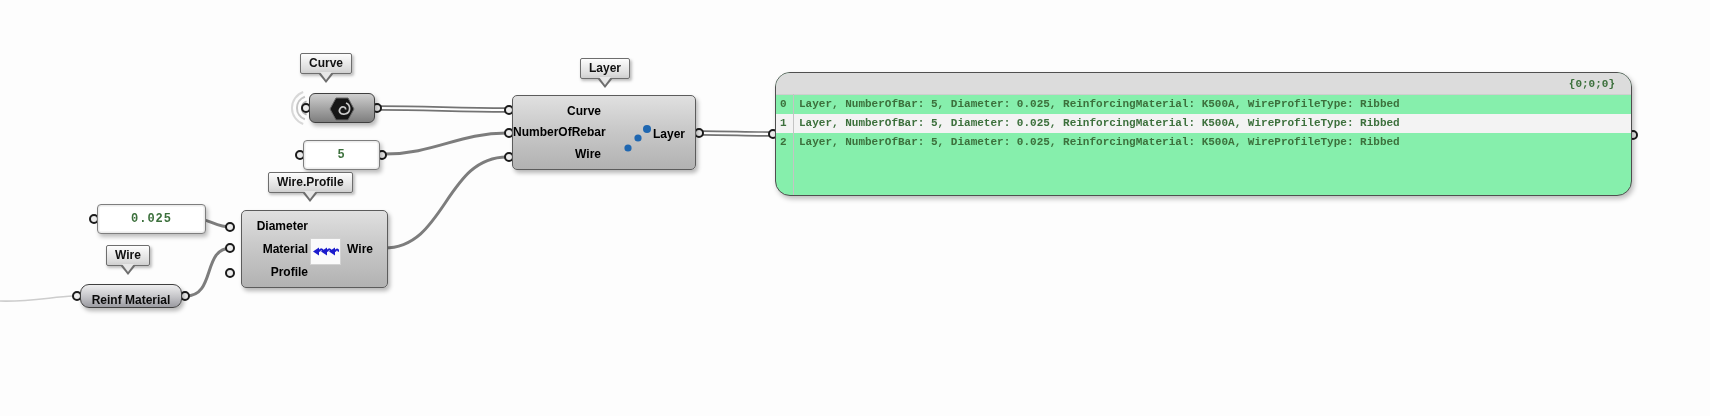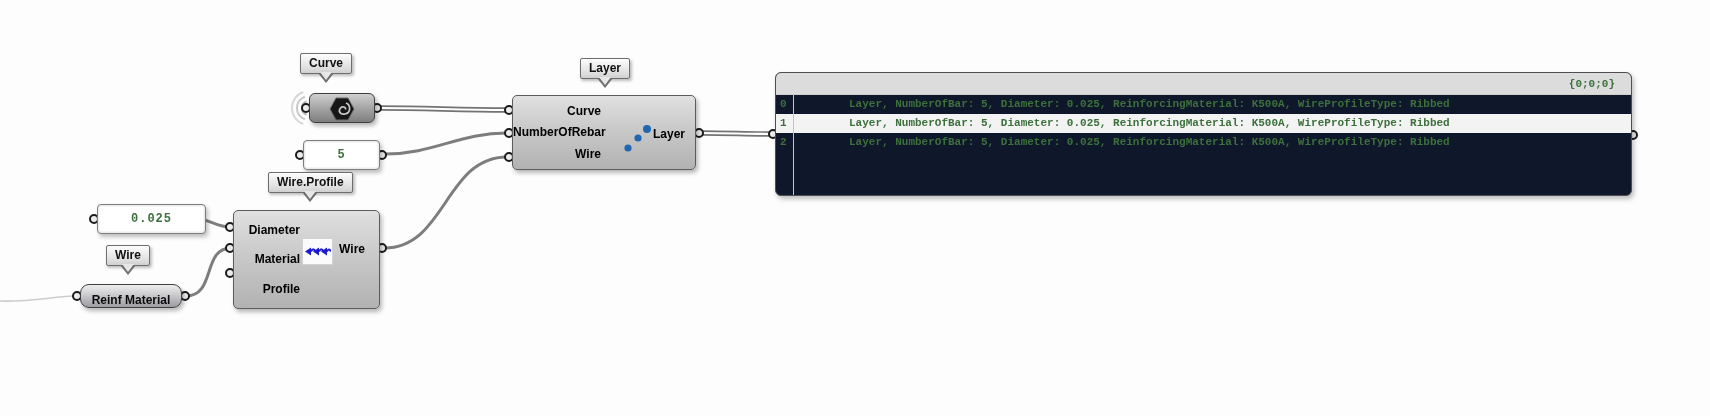--- a/index.html
+++ b/index.html
@@ -40,31 +40,31 @@
        font-size:12px;color:#3c703c;letter-spacing:1px;}
 
   
   .capsule{position:absolute;z-index:3;box-sizing:border-box;
        border:1.6px solid #3f3f3f;border-radius:9px;
        background:linear-gradient(180deg,#eeeeef,#c3c3c7 55%,#9b9ba1);
        box-shadow:2px 3px 4px rgba(0,0,0,.28);
        display:flex;align-items:flex-end;justify-content:center;font-size:12px;color:#0b0b0b;}
 
   
-  .opanel{position:absolute;z-index:3;box-sizing:border-box;background:#0f172a;
-       border:1.6px solid #4f4f4f;border-radius:6px;overflow:hidden;
+  .opanel{position:absolute;z-index:3;box-sizing:border-box;background:#86efac;
+       border:1.6px solid #4f4f4f;border-radius:15px;overflow:hidden;
        box-shadow:2px 3px 5px rgba(0,0,0,.25);
        font-family:"Liberation Mono","DejaVu Sans Mono",monospace;color:#3c703c;}
   .opanel .hdr{height:21px;background:#dcdcdc;border-bottom:1px solid #cfcfcf;
        display:flex;align-items:center;justify-content:flex-end;
        padding-right:16px;font-size:11px;}
   .opanel .row{display:flex;height:19px;line-height:19px;font-size:11px;}
   .opanel .row.alt{background:#f3f3f3;}
   .opanel .idx{width:17px;padding-left:4px;box-sizing:border-box;flex:none;}
-  .opanel .txt{padding-left:20px;white-space:nowrap;margin-left:36px;}
+  .opanel .txt{padding-left:6px;white-space:nowrap;}
   .opanel .vsep{position:absolute;left:17px;top:21px;bottom:0;width:1px;background:#c4c4c4;}
 
   .icon-box{position:absolute;background:#fbfbfb;border:1px solid #d2d2d2;
        display:flex;align-items:center;justify-content:center;}
 </style>
 </head>
 <body>
 
 <div id="canvas">
 
@@ -142,21 +142,21 @@
   </div>
 
   <div class="vpanel" style="left:97px;top:204px;width:109px;height:30px">
     <span>0.025</span>
   </div>
 
   <div class="capsule" style="left:80px;top:284px;width:102px;height:24px">
     <span>Reinf Material</span>
   </div>
 
-  <div class="comp" style="left:233px;top:210px;width:147px;height:99px">
+  <div class="comp" style="left:241px;top:210px;width:147px;height:78px">
     <div class="rows" style="left:0;top:0;width:66px;padding:4px 0;box-sizing:border-box;">
       <div class="in-label">Diameter</div>
       <div class="in-label">Material</div>
       <div class="in-label">Profile</div>
     </div>
     <div class="icon-box" style="left:68px;top:27px;width:29px;height:25px">
       <svg width="27" height="17" viewBox="0 0 27 17">
         <g fill="#1c1ccd" stroke="#1c1ccd">
           <polygon points="1,8.5 7,4.5 7,12.5" stroke-width="0"></polygon>
           <polygon points="9,8.5 15,4.5 15,12.5" stroke-width="0"></polygon>

